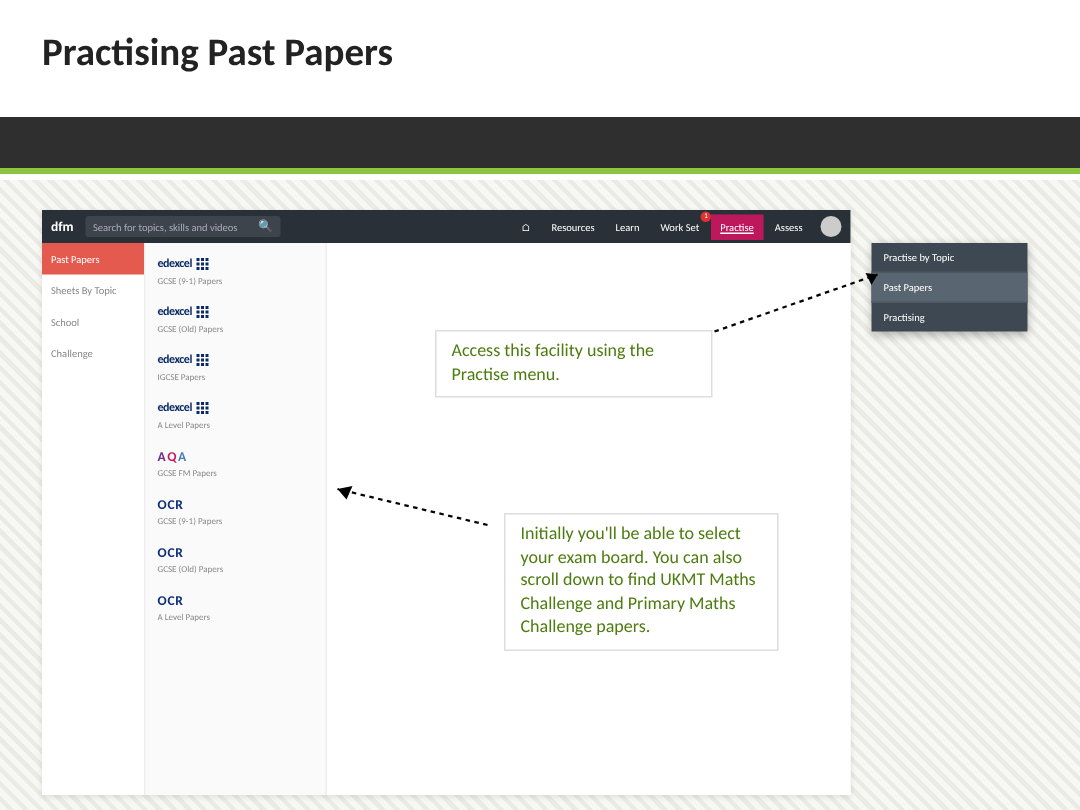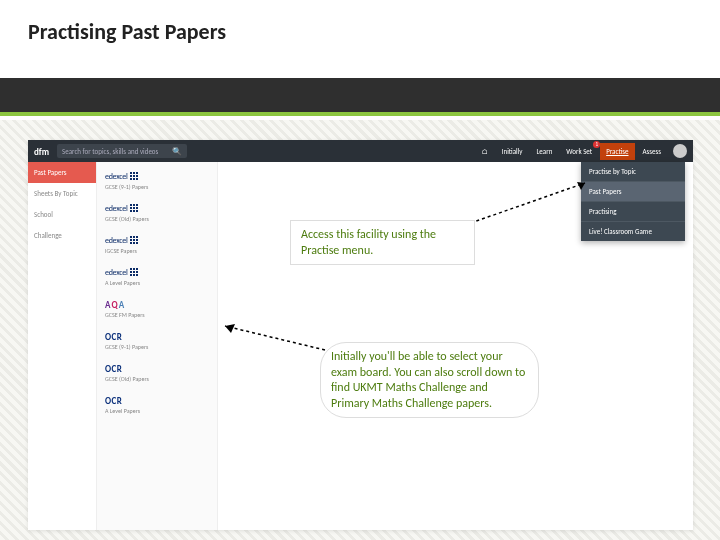--- a/index.html
+++ b/index.html
@@ -5,21 +5,21 @@
   * { margin: 0; padding: 0; box-sizing: border-box; }
   body {
     width: 720px;
     height: 540px;
     font-family: Calibri, Arial, sans-serif;
     background: #fff;
     overflow: hidden;
     position: relative;
   }
   .slide-title {
-    font-size: 22px;
+    font-size: 26px;
     font-weight: bold;
     color: #222;
     padding: 18px 12px 0 28px;
   }
   .dark-bar {
     position: absolute;
     top: 78px;
     left: 0;
     width: 720px;
     height: 38px;
@@ -37,21 +37,21 @@
       #f7f7f3 0px,
       #f7f7f3 4px,
       #ebebe6 4px,
       #ebebe6 7px
     );
   }
   .screenshot {
     position: absolute;
     top: 140px;
     left: 28px;
-    width: 665px;
+    width: 539px;
     height: 390px;
     background: #fff;
     box-shadow: 0 1px 4px rgba(0,0,0,0.1);
     font-size: 8px;
   }
   .topbar {
     height: 22px;
     background: #2a3037;
     display: flex;
     align-items: center;
@@ -84,21 +84,21 @@
     display: flex;
     align-items: center;
     gap: 2px;
     font-size: 7px;
   }
   .nav-item {
     padding: 4px 6px;
     cursor: pointer;
   }
   .nav-item.active {
-    background: #c2410c;
+    background: #be185d;
     text-decoration: underline;
   }
   .nav-badge {
     position: relative;
   }
   .nav-badge::after {
     content: "1";
     position: absolute;
     top: -2px;
     right: -2px;
@@ -173,21 +173,21 @@
     height: 10px;
     display: flex;
     align-items: center;
     gap: 3px;
   }
   .board-name {
     font-size: 6px;
     color: #888;
     margin-top: 2px;
   }
-  .edexcel-logo { color: #0a2a66; font-weight: normal; font-size: 8px; letter-spacing: -0.3px; }
+  .edexcel-logo { color: #0a2a66; font-weight: bold; font-size: 8px; letter-spacing: -0.3px; }
   .edexcel-dots {
     display: grid;
     grid-template-columns: repeat(3, 2px);
     grid-template-rows: repeat(3, 2px);
     gap: 1px;
   }
   .edexcel-dots span { background: #0a2a66; width: 2px; height: 2px; }
   .aqa-logo {
     display: flex;
     gap: 1px;
@@ -211,23 +211,22 @@
     color: #4d7c0f;
     z-index: 30;
   }
   .callout-1 {
     top: 220px;
     left: 290px;
     width: 185px;
   }
   .callout-2 {
     top: 342px;
-    left: 320px;
-    width: 219px;
-    border-radius: 26px;
+    left: 336px;
+    width: 183px;
   }
   svg.arrow {
     position: absolute;
     z-index: 25;
     overflow: visible;
   }
 </style>
 </head>
 <body>
 
@@ -237,21 +236,21 @@
 
 <div class="screenshot">
   <div class="topbar">
     <span class="logo-dfm">dfm</span>
     <div class="search-box">
       <span>Search for topics, skills and videos</span>
       <span class="search-icon">🔍</span>
     </div>
     <div class="nav-right">
       <span class="nav-item">⌂</span>
-      <span class="nav-item">Initially</span>
+      <span class="nav-item">Resources</span>
       <span class="nav-item">Learn</span>
       <span class="nav-item nav-badge">Work Set</span>
       <span class="nav-item active">Practise</span>
       <span class="nav-item">Assess</span>
       <span class="avatar"></span>
     </div>
   </div>
   <div class="body-area">
     <div class="left-nav">
       <div class="ln-item active">Past Papers</div>
@@ -356,21 +355,20 @@
       </div>
     </div>
     <div class="main-area"></div>
   </div>
 </div>
 
 <div class="dropdown">
   <div class="dropdown-item">Practise by Topic</div>
   <div class="dropdown-item selected">Past Papers</div>
   <div class="dropdown-item">Practising</div>
-  <div class="dropdown-item">Live! Classroom Game</div>
 </div>
 
 <div class="callout callout-1">Access this facility using the Practise menu.</div>
 <svg class="arrow" style="top:175px; left:460px; width:150px; height:60px;">
   <line x1="5" y1="50" x2="125" y2="8" stroke="#000" stroke-width="1.5" stroke-dasharray="3,3"></line>
   <polygon points="125,8 117,7 121,15" fill="#000"></polygon>
 </svg>
 
 <div class="callout callout-2">Initially you'll be able to select your exam board. You can also scroll down to find UKMT Maths Challenge and Primary Maths Challenge papers.</div>
 <svg class="arrow" style="top:320px; left:215px; width:120px; height:50px;">

